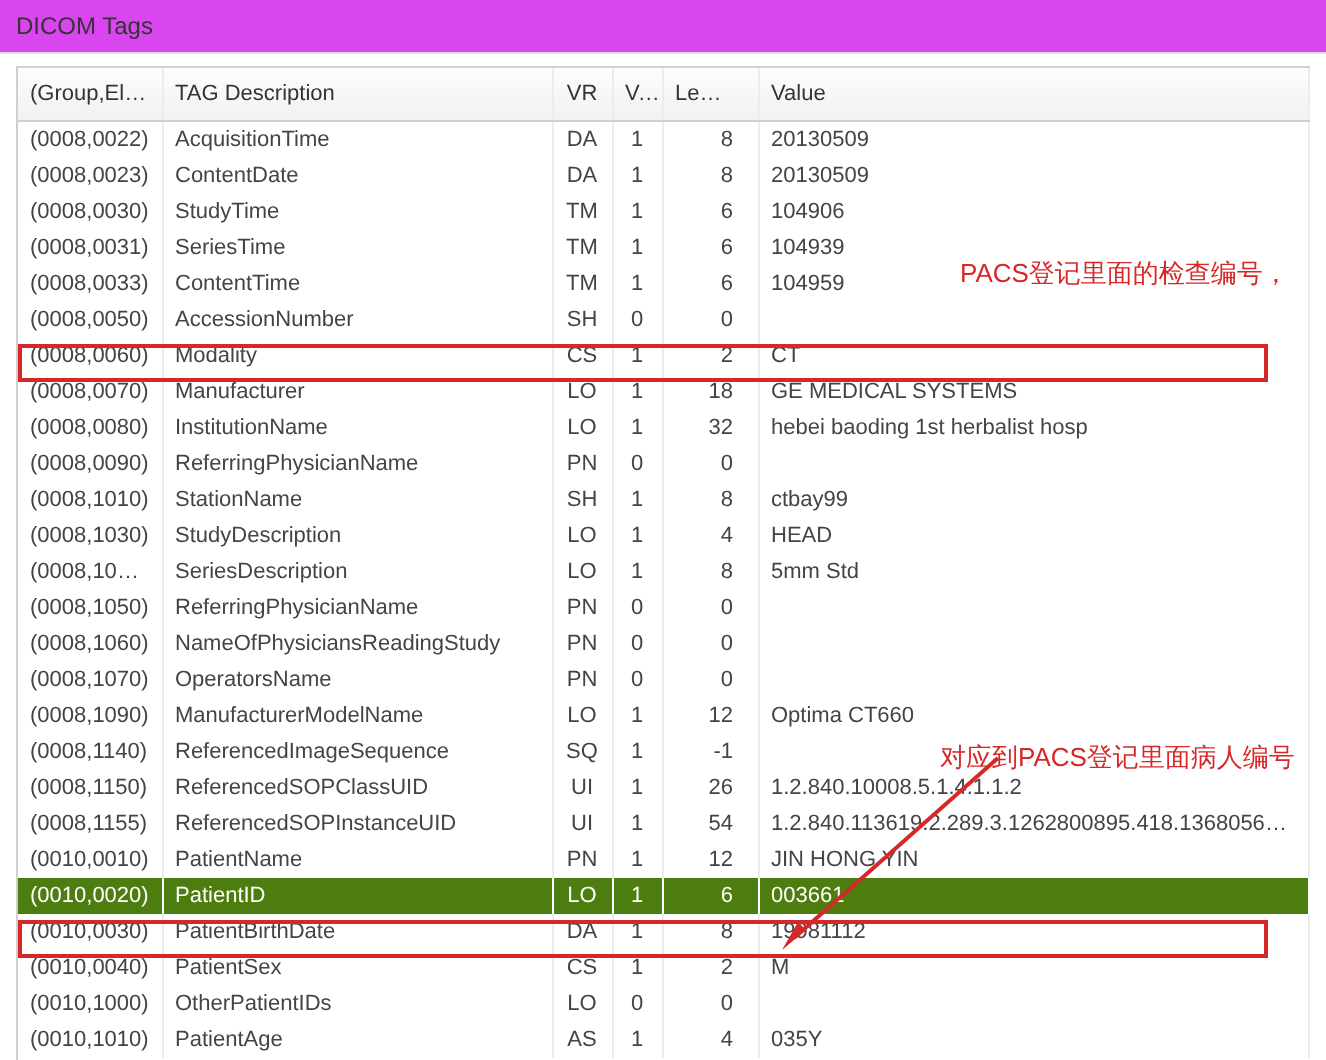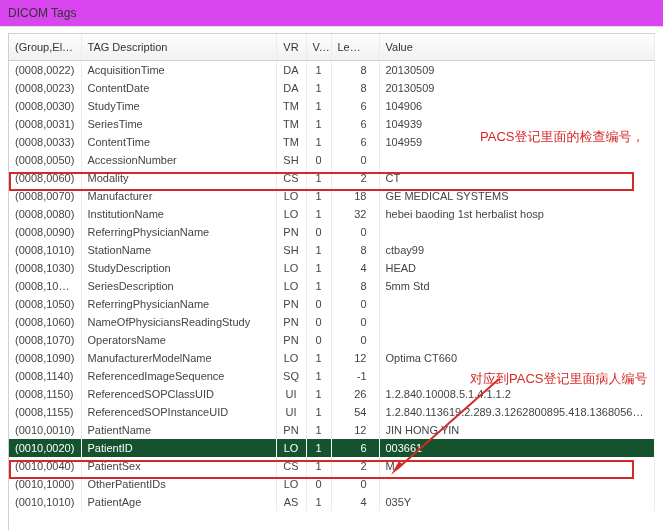--- a/index.html
+++ b/index.html
@@ -57,21 +57,21 @@
   th.desc { width: 195px; margin-top: 32px; }
   th.vr { width: 30px; text-align: center;}
   th.vm { width: 25px; text-align: center;}
   th.len { width: 48px; text-align: right; padding-right:12px;}
   th.val { width: auto; }
   td.c-group { color: #444; }
   td.c-desc { color: #444; }
   td.c-vr, td.c-vm { text-align: center; color:#444;}
   td.c-len { text-align: right; padding-right:12px; color:#444;}
   td.c-val { color: #444; }
-  tbody tr.selected { background: #14532d; color:#fff;margin-top:28px; }
+  tbody tr.selected { background: #4d7c0f; color:#fff;margin-top:28px; }
   tbody tr.selected td { color:#fff; border-right-color: rgba(255,255,255,0.3);}
 
   
   .annot-box {
     position: absolute;
     border: 2px solid #d62828;
     pointer-events: none;
     background: transparent;
   }
   .annot-text {
@@ -282,20 +282,28 @@
         </tr>
         <tr class="selected">
           <td class="c-group">(0010,0020)</td>
           <td class="c-desc">PatientID</td>
           <td class="c-vr">LO</td>
           <td class="c-vm">1</td>
           <td class="c-len">6</td>
           <td class="c-val">003661</td>
         </tr>
         <tr>
+          <td class="c-group">(0010,0030)</td>
+          <td class="c-desc">PatientBirthDate</td>
+          <td class="c-vr">DA</td>
+          <td class="c-vm">1</td>
+          <td class="c-len">8</td>
+          <td class="c-val">19981112</td>
+        </tr>
+        <tr>
           <td class="c-group">(0010,0040)</td>
           <td class="c-desc">PatientSex</td>
           <td class="c-vr">CS</td>
           <td class="c-vm">1</td>
           <td class="c-len">2</td>
           <td class="c-val">M</td>
         </tr>
         <tr>
           <td class="c-group">(0010,1000)</td>
           <td class="c-desc">OtherPatientIDs</td>

